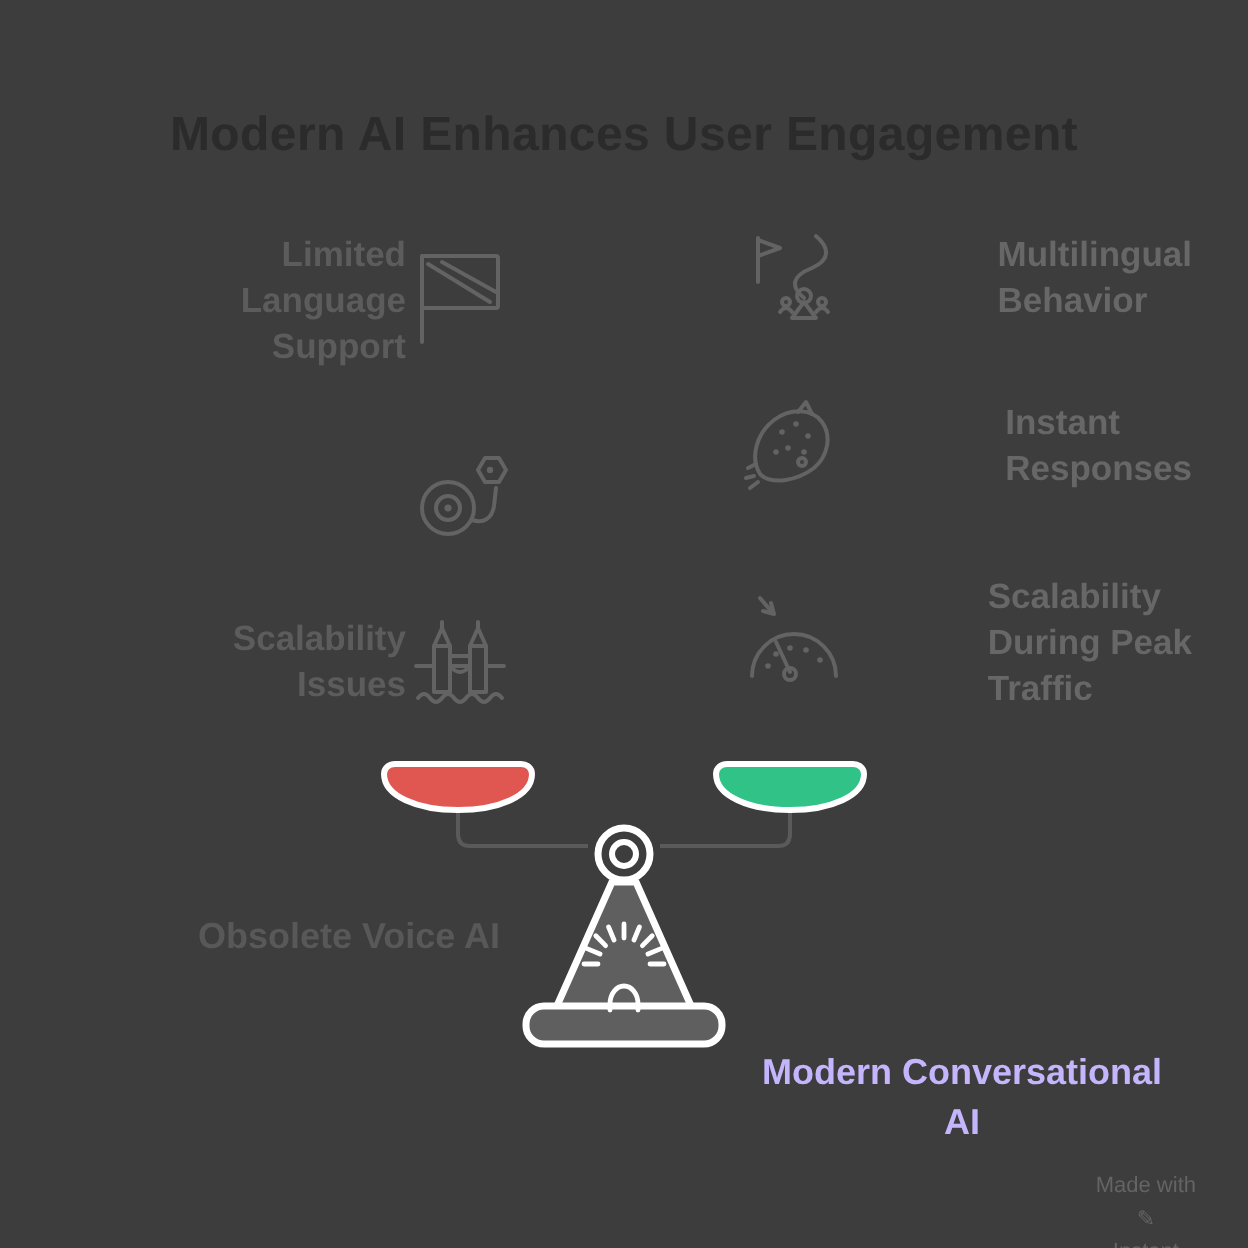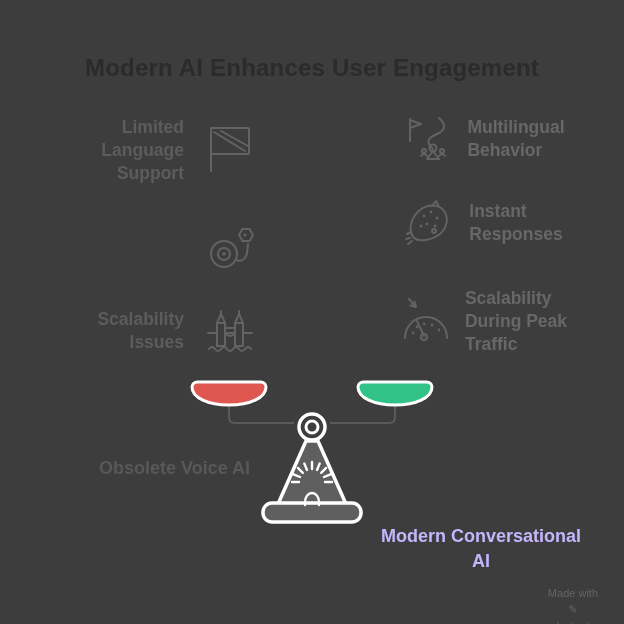--- a/index.html
+++ b/index.html
@@ -2,22 +2,22 @@
 <html><head>
 <meta charset="utf-8">
 <style>
   html,body{margin:0;padding:0;}
   body{width:624px;height:624px;background:#3d3d3d;overflow:hidden;
        font-family:"Liberation Sans",sans-serif;position:relative;}
   .canvas{position:absolute;inset:0;}
   .title{position:absolute;top:54px;left:0;width:624px;text-align:center;
          font-size:24px;font-weight:700;color:#2b2b2b;letter-spacing:.2px;}
   .row{position:absolute;display:flex;align-items:center;}
-  .row-left{left:40px;width:215px;justify-content:flex-end;gap:21px;}
-  .row-right{left:371px;width:225px;justify-content:center;gap:15px;}
+  .row-left{left:40px;width:215px;justify-content:flex-end;gap:2px;}
+  .row-right{left:371px;width:225px;justify-content:space-between;gap:15px;}
   .row-label{font-size:17.5px;font-weight:600;line-height:23px;white-space:pre-line;}
   .row-left .row-label{text-align:right;color:#5c5c5c;}
   .row-right .row-label{text-align:left;color:#676767;}
   .ic{flex:0 0 auto;display:block;}
   .ic path,.ic rect,.ic circle,.ic line,.ic polyline
      {fill:none;stroke:#636363;stroke-width:2;stroke-linecap:round;stroke-linejoin:round;}
   .ic .dot{fill:#636363;stroke:none;}
   .verdict{position:absolute;font-weight:600;font-size:18px;line-height:25px;
            text-align:center;white-space:pre-line;}
   .verdict-left{left:40px;width:210px;top:456px;color:#585858;text-align:right;}

